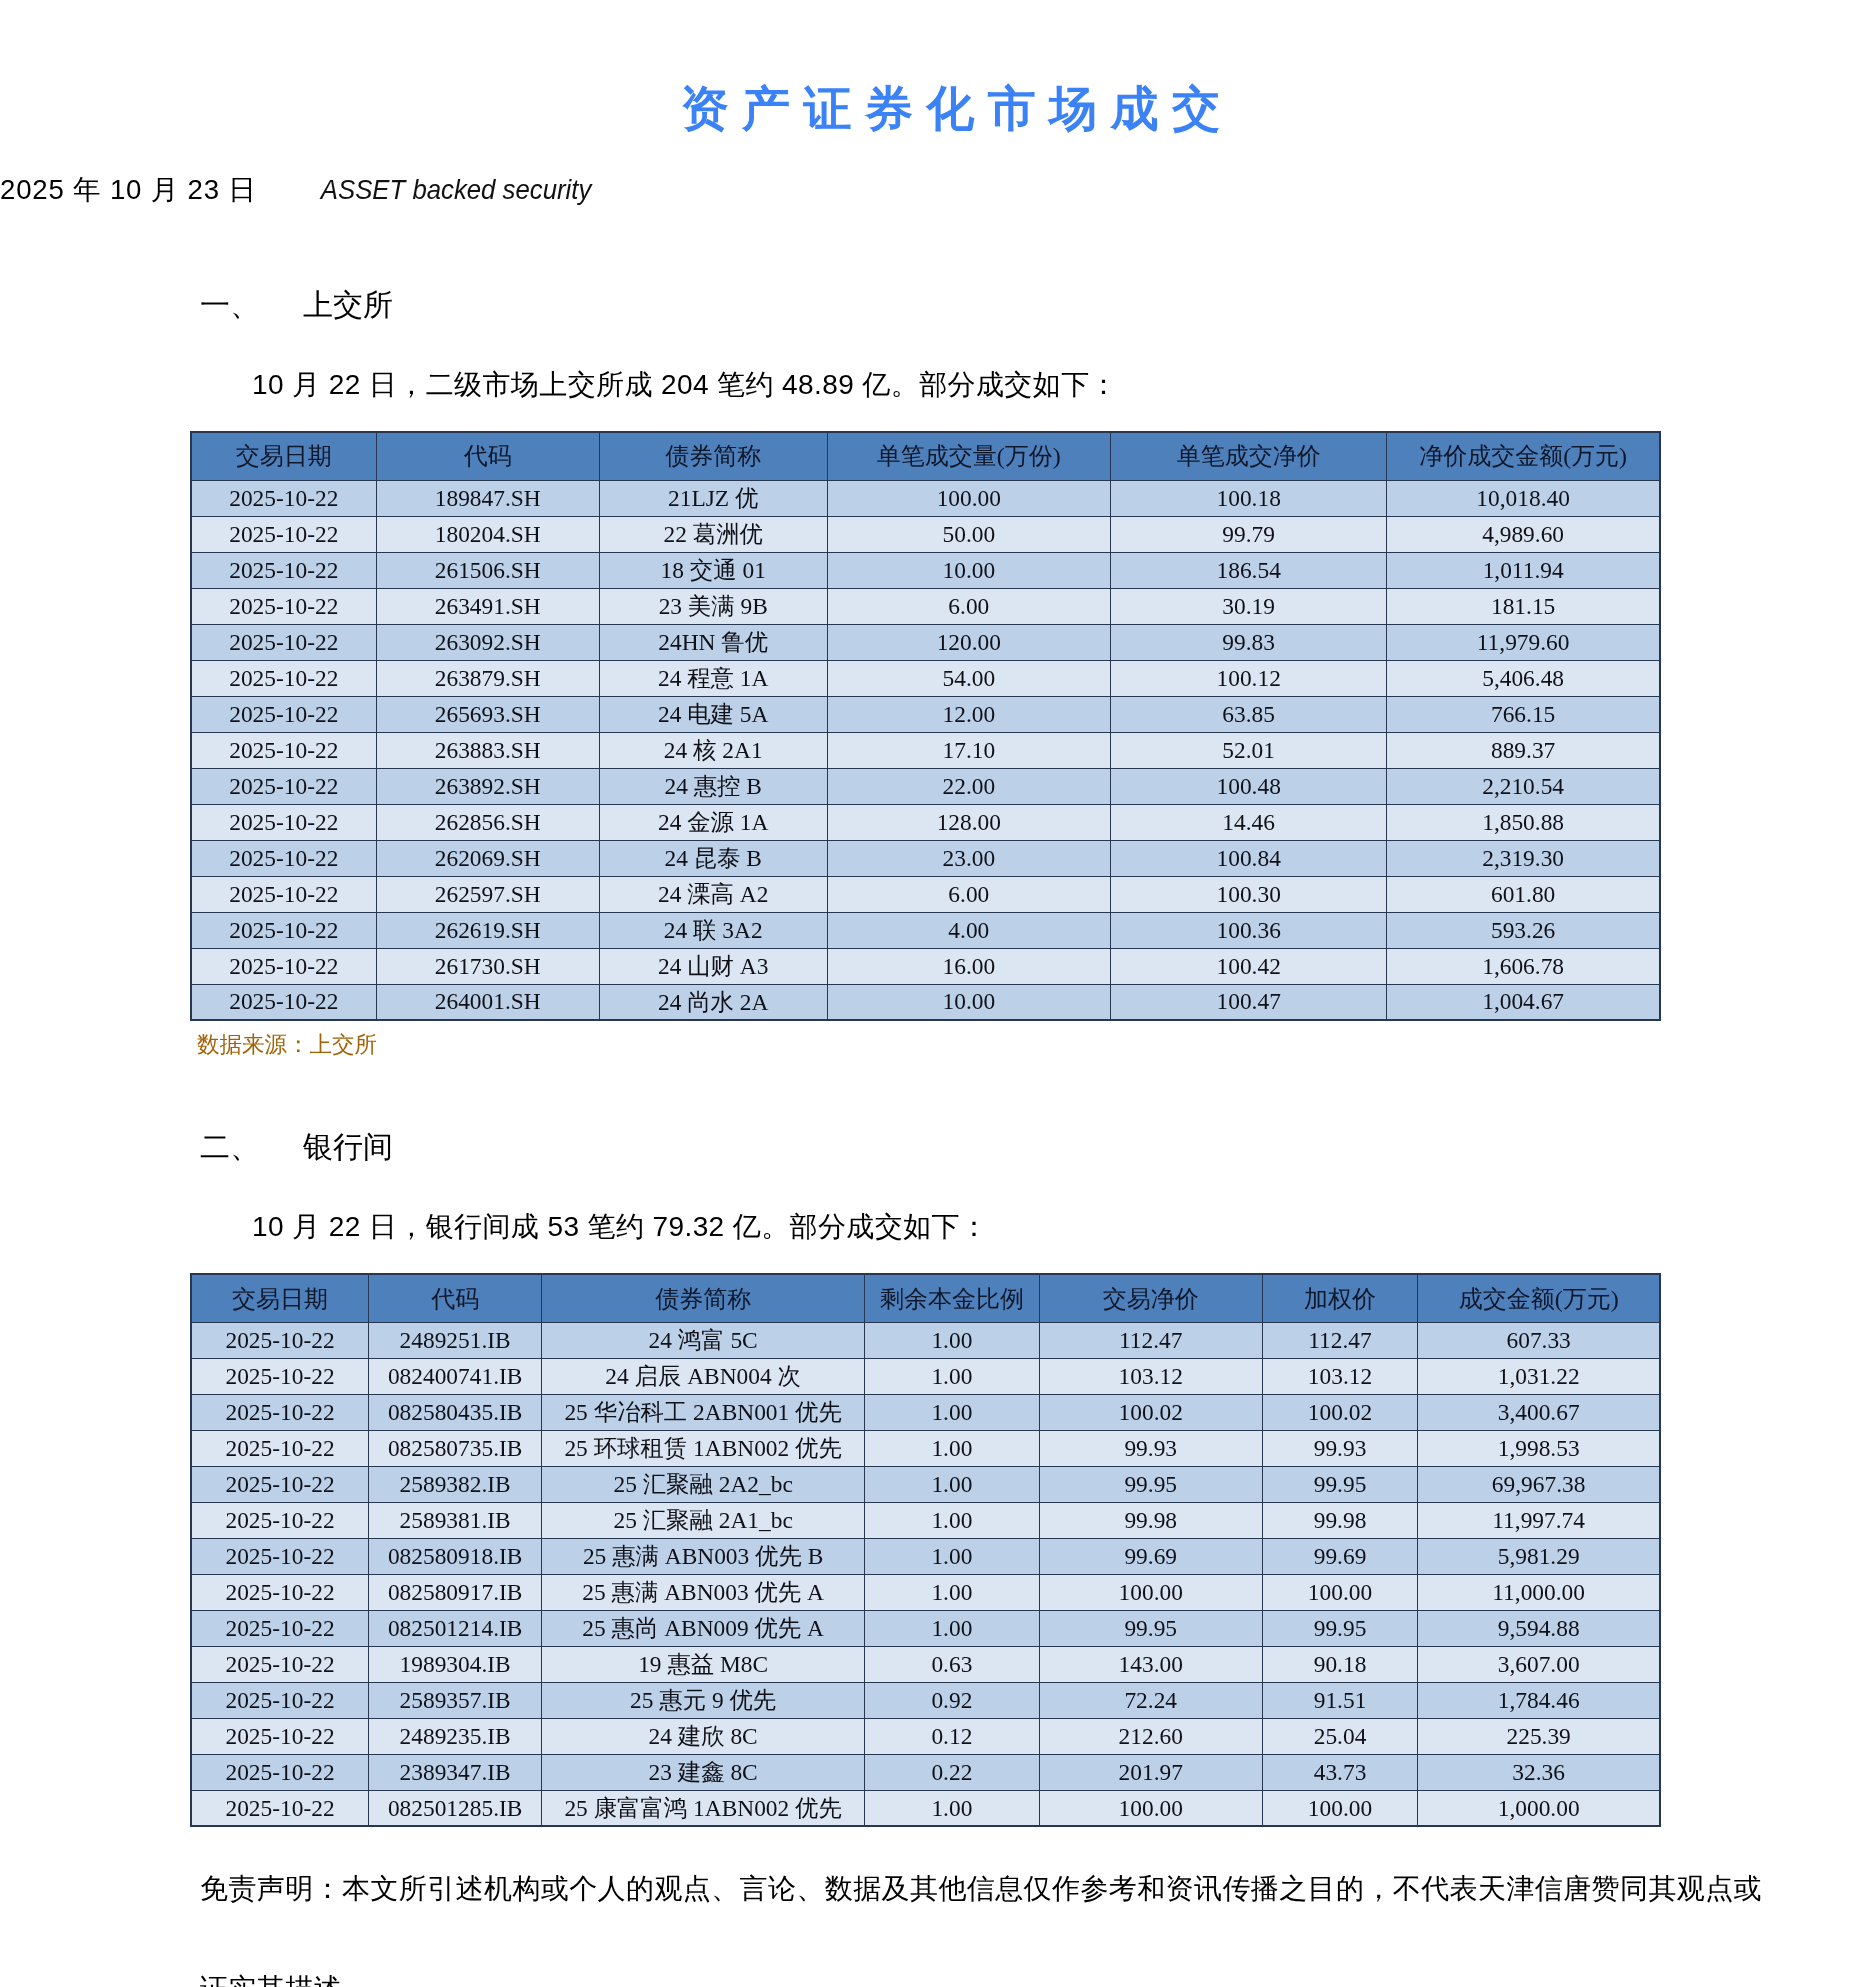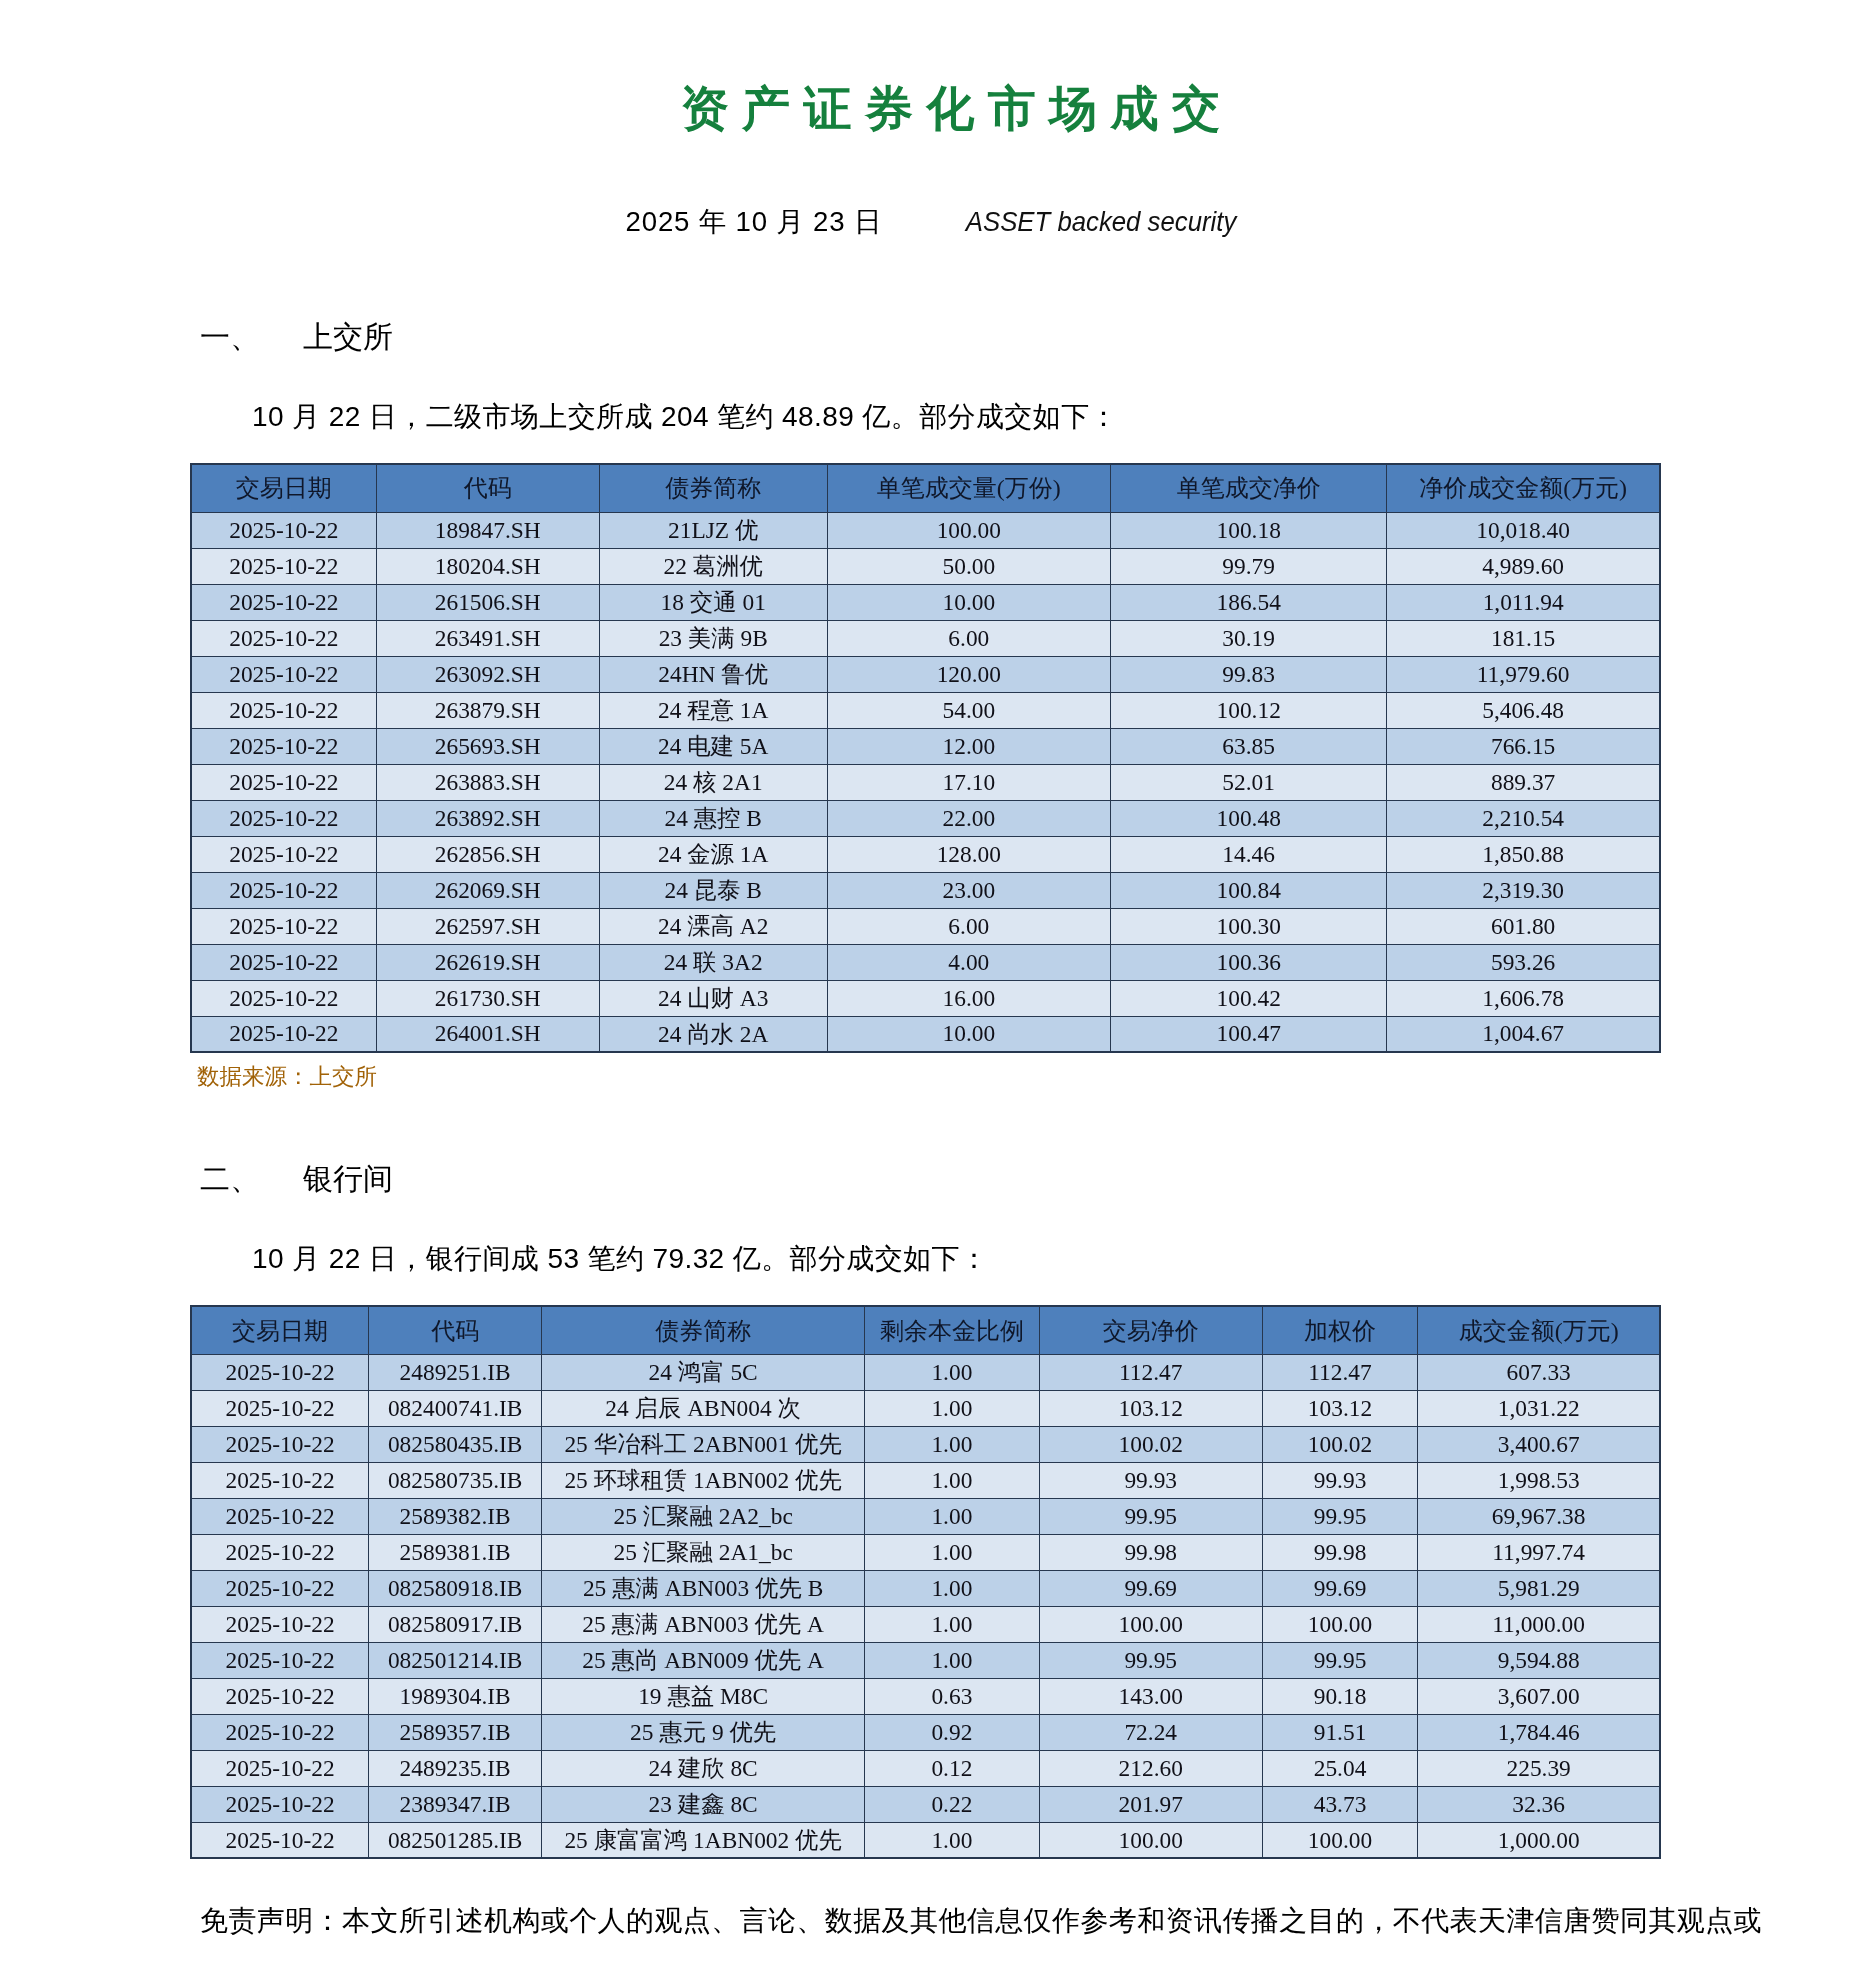--- a/index.html
+++ b/index.html
@@ -17,30 +17,29 @@
     position:relative;
     overflow:hidden;
   }
   .page{width:1874px;height:1988px;padding-top:77px;}
 
   .doc-title{
     text-align:center;
     font-size:48px;
     font-weight:700;
     letter-spacing:13.4px;
-    color:#15803d;
+    color:#3b82f6;
     padding-left:40px;
   }
 
   .dateline{
-    margin-top:62px;
+    margin-top:30px;
     display:flex;
-    justify-content:center;
     align-items:baseline;
-    gap:72px;
+    gap:52px;
     font-size:27.6px;
   }
   .dateline .cn-date{letter-spacing:0.8px;}
   .dateline .en-tag{
     font-style:italic;
     font-family:"Liberation Sans","DejaVu Sans",sans-serif;
     transform:scaleX(.92);
     font-size:28px;
     color:#111;
   }

